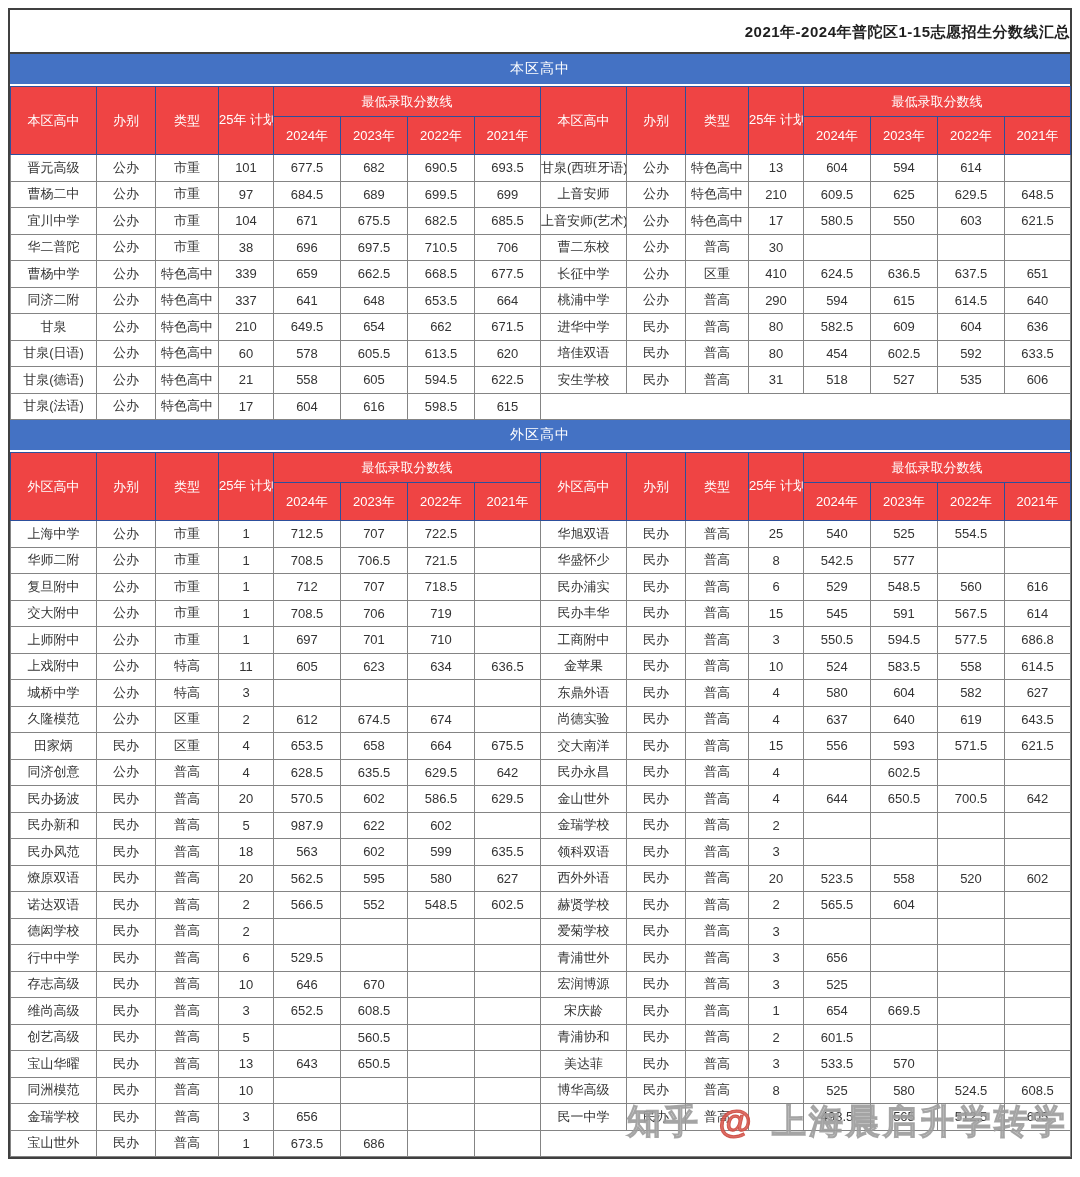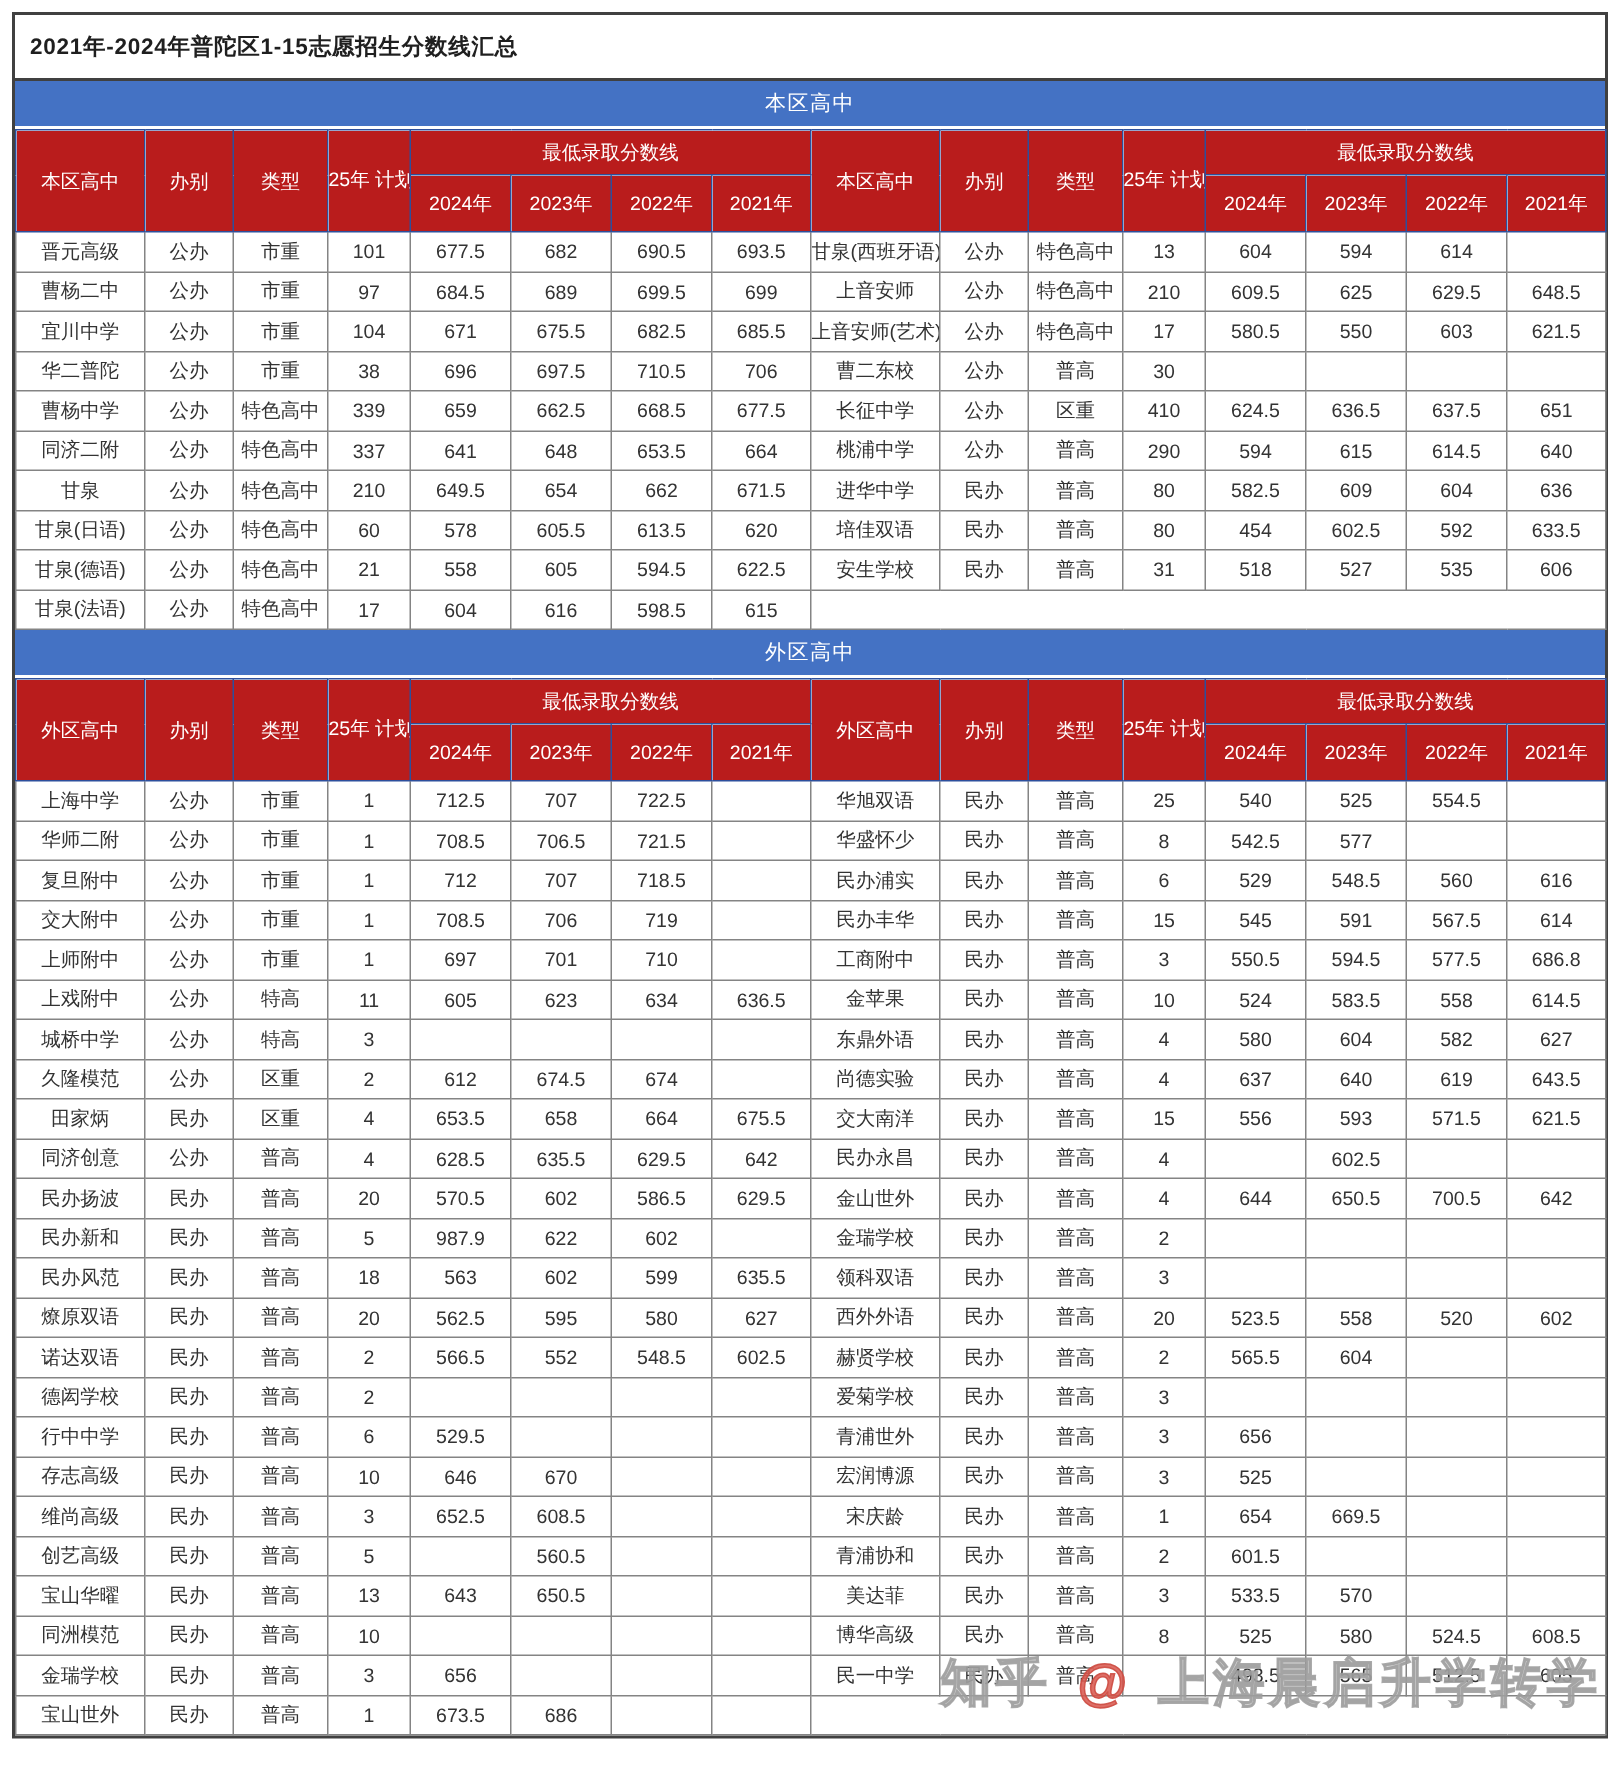--- a/index.html
+++ b/index.html
@@ -7,21 +7,21 @@
   #sheet{
     position:relative;
     width:1064px;
     border:2px solid #404040;
     box-sizing:border-box;
     background:#fff;
   }
   .title{
     height:44px;
     line-height:44px;
-    text-align:left;
+    text-align:right;
     font-size:15px;
     font-weight:700;
     color:#1f1f1f;
     border-bottom:2px solid #404040;
     box-sizing:border-box;
     letter-spacing:.5px;
     padding-left:10px;
   }
   .band{
     height:32px;
@@ -40,21 +40,21 @@
   }
   table.grid th, table.grid td{
     border:1px solid #848484;
     text-align:center;
     vertical-align:middle;
     padding:0;
     overflow:hidden;
     white-space:nowrap;
   }
   table.grid thead th{
-    background:#b91c1c;
+    background:#ef4444;
     color:#ffffff;
     border-color:#2d4f9c;
     font-weight:400;
     font-size:13px;
   }
   table.grid thead tr.h1{height:30px;}
   table.grid thead tr.h2{height:38px;}
   th.plan-h{white-space:pre-line;line-height:1.3;}
   table.grid td{font-size:13px;color:#333333;}
   td.plan{color:#D93831;}

